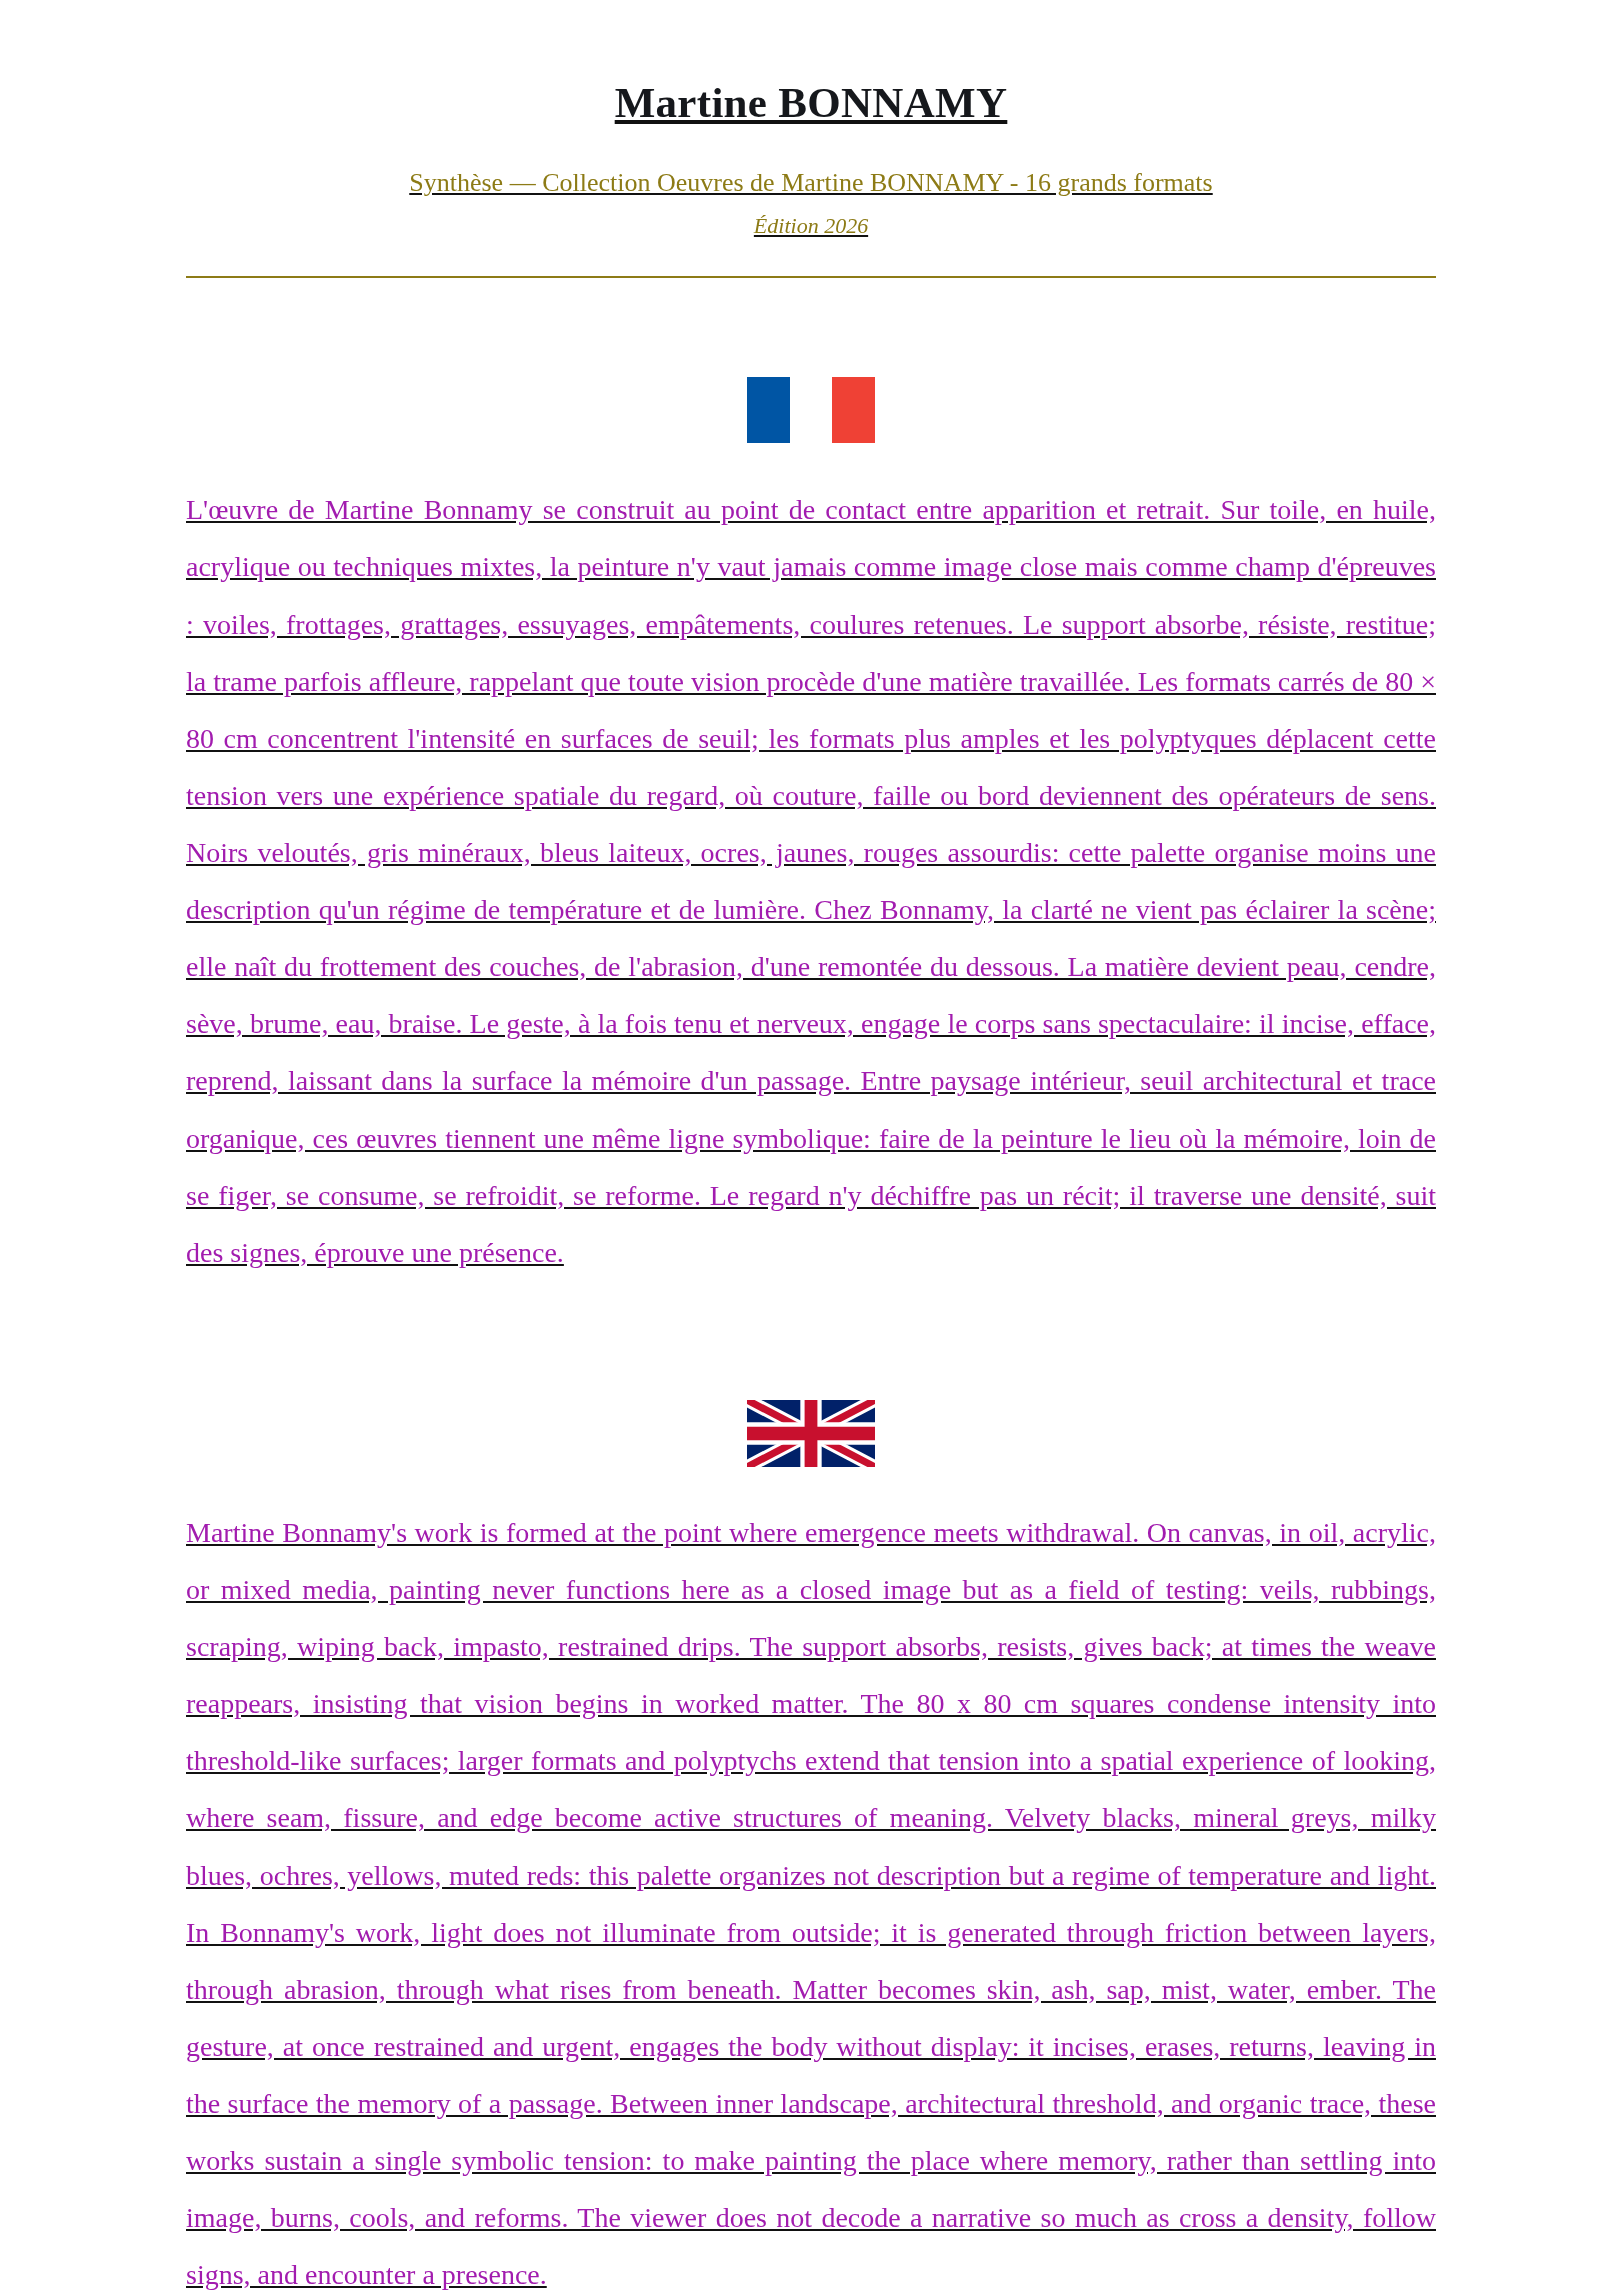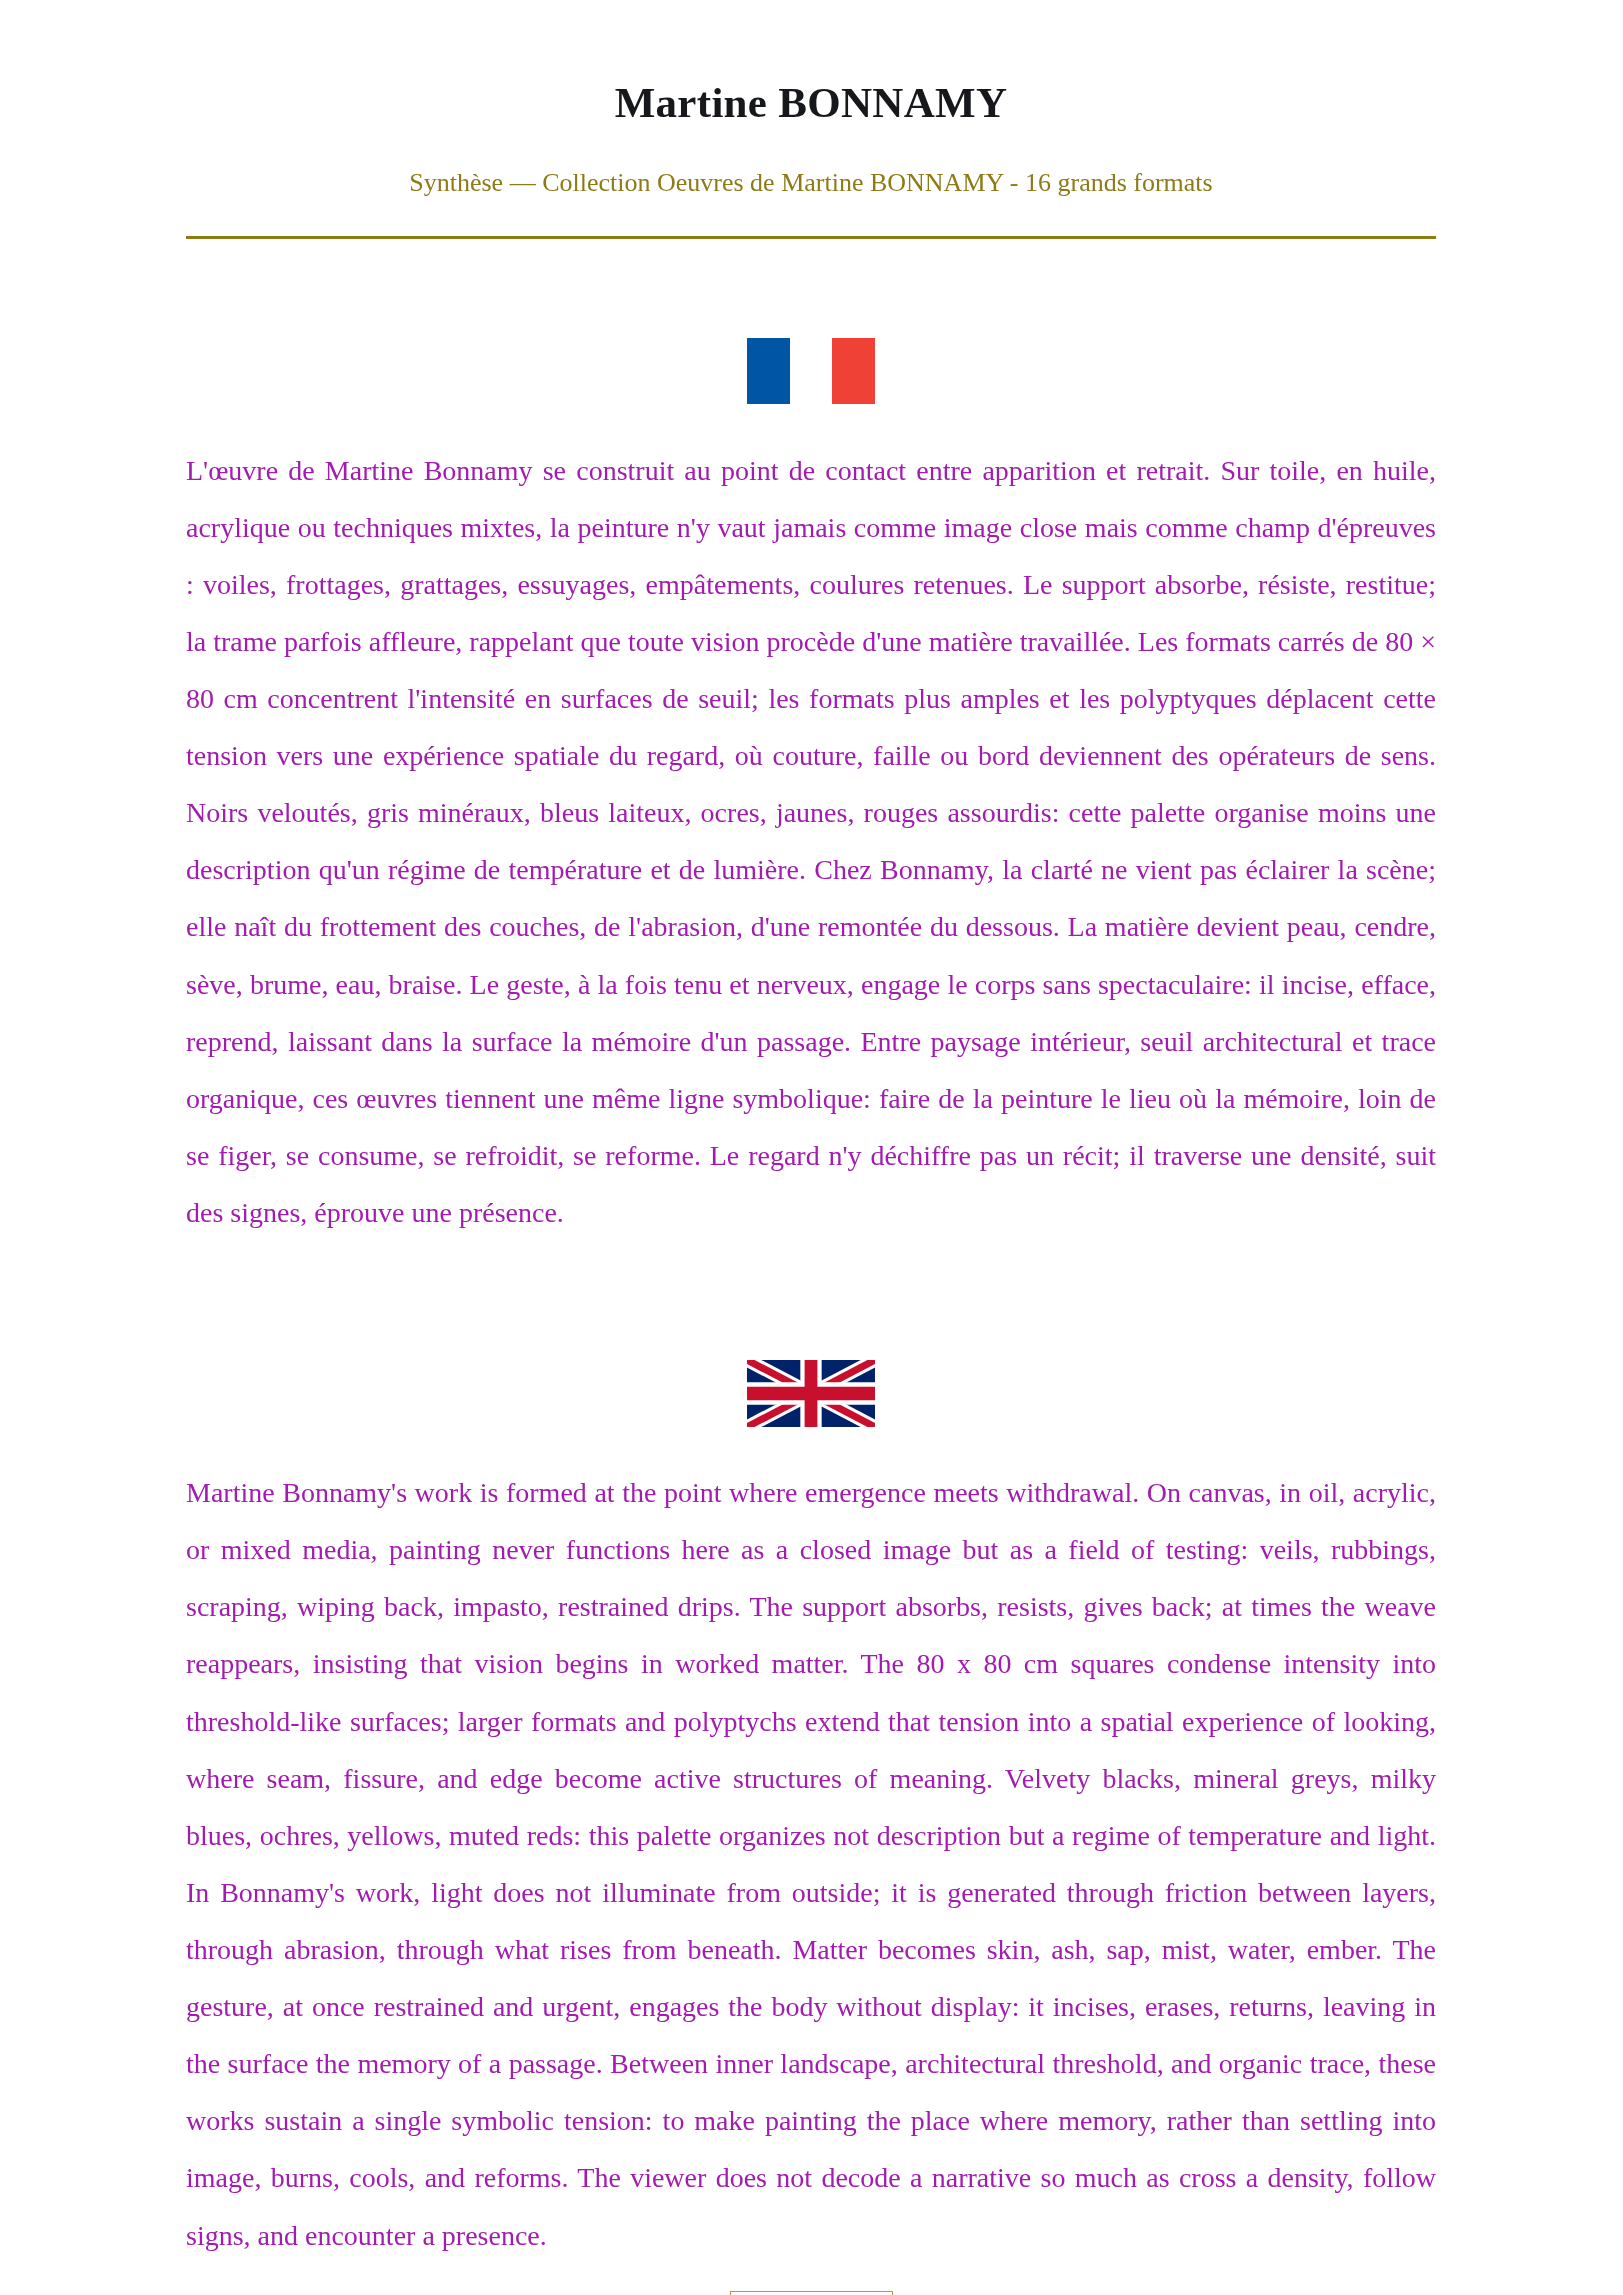--- a/index.html
+++ b/index.html
@@ -15,20 +15,21 @@
     color: #111111;
     -webkit-font-smoothing: antialiased;
   }
 
   .page {
     position: absolute;
     left: 186px;
     top: 0;
     width: 1250px;
     height: 1912px;
+    text-decoration: underline;
   }
 
   
   .header {
     padding-top: 79px;
     text-align: center;
   }
   .doc-title {
     font-size: 43px;
     font-weight: bold;
@@ -149,20 +150,21 @@
   }
 </style>
 </head>
 <body>
 
 <div class="page">
 
   <div class="header">
     <h1 class="doc-title">Martine BONNAMY</h1>
     <div class="doc-subtitle">Synthèse — Collection Oeuvres de Martine BONNAMY - 16 grands formats</div>
+    <div class="doc-edition">Édition 2026</div>
   </div>
   <div class="header-rule"></div>
 
   <div class="section-fr">
 
     <div class="flag-wrap">
       <div class="flag-fr">
         <div class="band" style="background:#0055A4;"></div>
         <div class="band" style="background:#FFFFFF;"></div>
         <div class="band" style="background:#EF4135;"></div>

